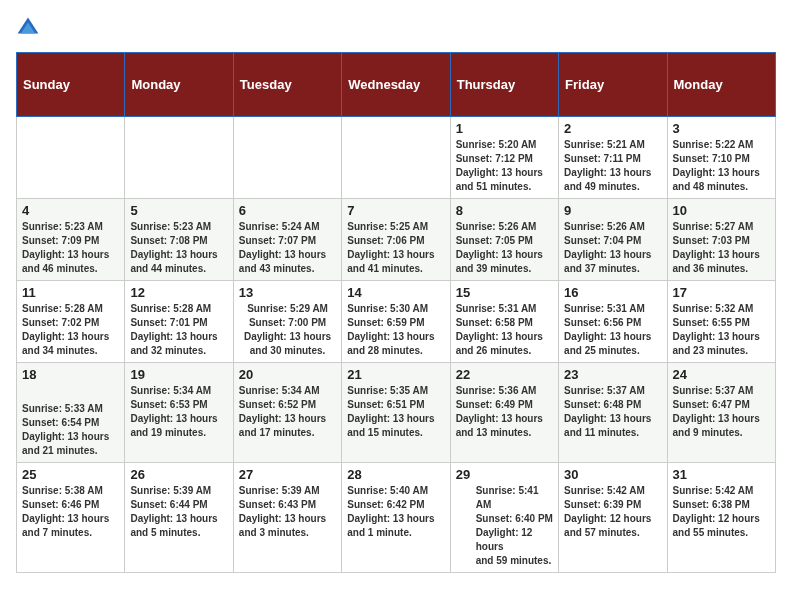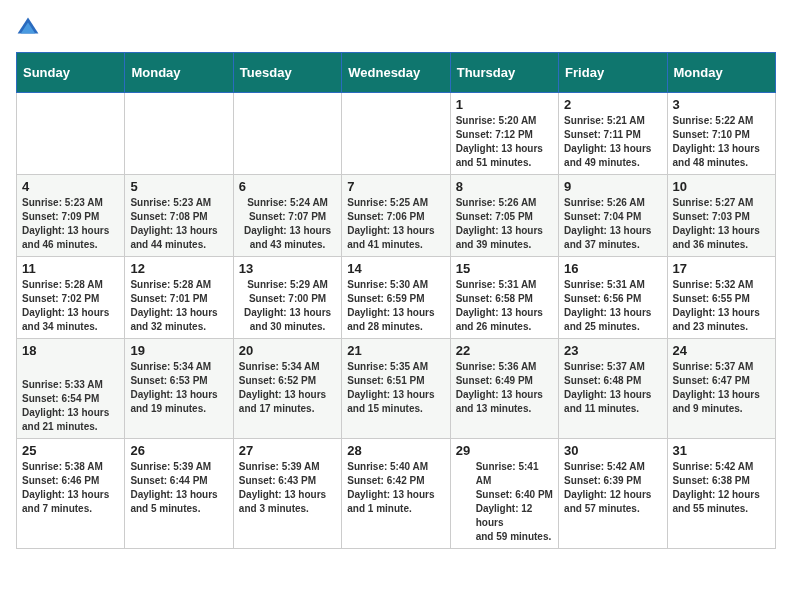--- a/index.html
+++ b/index.html
@@ -43,24 +43,24 @@
     .calendar-subtitle {
       font-size: 16px;
       color: #444;
     }
     table {
       width: 100%;
       border-collapse: collapse;
       font-size: 11px;
     }
     thead tr th {
-      background: #0f766e;
+      background: #7f1d1d;
       color: #fff;
       text-align: left;
-      padding: 12px 6px;
+      padding: 24px 6px;
       font-size: 13px;
       font-weight: bold;
       border: 1px solid #2a6bbf;
     }
     tbody tr td {
       border: 1px solid #ccc;
       vertical-align: top;
       padding: 4px 5px;
       height: 80px;
       width: 108px;
@@ -155,21 +155,21 @@
         </td>
         <td>
           <div class="day-number">5</div>
           <div class="day-info" style="white-space: pre-line;">Sunrise: 5:23 AM
 Sunset: 7:08 PM
 Daylight: 13 hours
 and 44 minutes.</div>
         </td>
         <td>
           <div class="day-number">6</div>
-          <div class="day-info" style="white-space: pre-line; text-align: center;">Sunrise: 5:24 AM
+          <div class="day-info" style="white-space: pre-line;">Sunrise: 5:24 AM
 Sunset: 7:07 PM
 Daylight: 13 hours
 and 43 minutes.</div>
         </td>
         <td>
           <div class="day-number">7</div>
           <div class="day-info" style="white-space: pre-line;">Sunrise: 5:25 AM
 Sunset: 7:06 PM
 Daylight: 13 hours
 and 41 minutes.</div>

